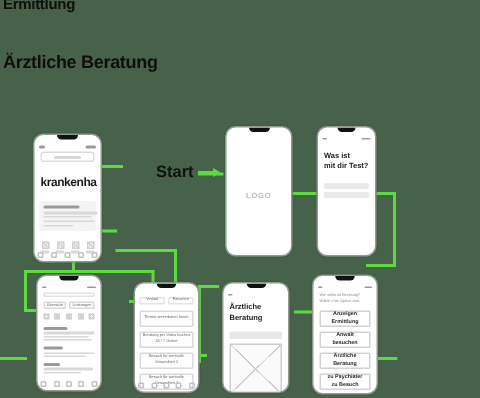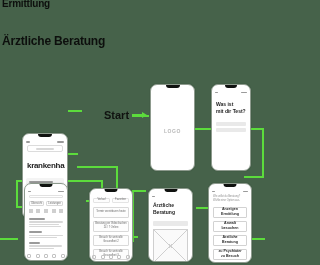--- a/index.html
+++ b/index.html
@@ -142,21 +142,21 @@
 
   <div class="line lh" style="left:196px; top:207px; width:12px;"></div>
   <div class="line lv" style="left:206px; top:207px; height:0px;"></div>
 
   <div class="line lh" style="left:0px; top:238px; width:18px;"></div>
   <div class="line lh" style="left:252px; top:238px; width:13px;"></div>
 
   <div id="start-label">Start</div>
   <div id="start-arrow"></div>
 
-  <div class="phone" style="left:22px; top:89px; width:46px; height:86px;margin-top:44px;">
+  <div class="phone" style="left:22px; top:89px; width:46px; height:86px;">
     <div class="notch" style="width:14px; height:3px;"></div>
     <div class="screen">
       <div class="toprow" style="padding:1px 3px 0;">
         <div class="bar bar-dk" style="width:4px; height:1.6px;"></div>
         <div class="bar bar-dk" style="width:7px; height:1.6px;"></div>
       </div>
       <div style="margin:2px 4px 0; height:7px; border:0.5px solid #dcdcdc; border-radius:2px;">
         <div class="bar" style="width:18px; height:1.4px; margin:2.8px auto 0;"></div>
       </div>
       <div class="brand-txt" style="margin:9px 0 0 4px;">krankenha</div>

